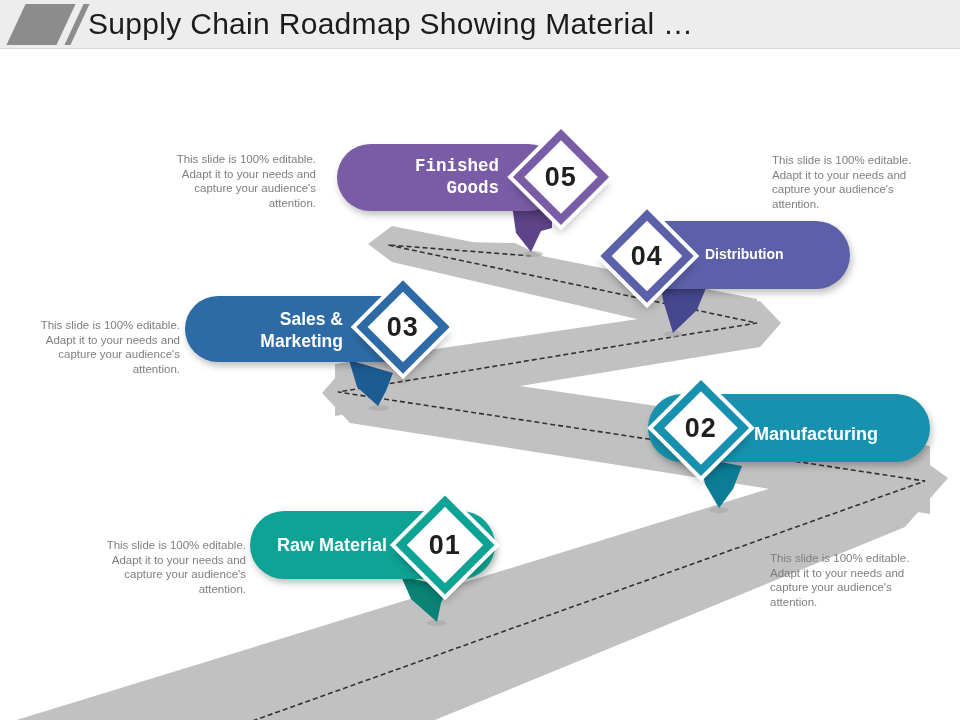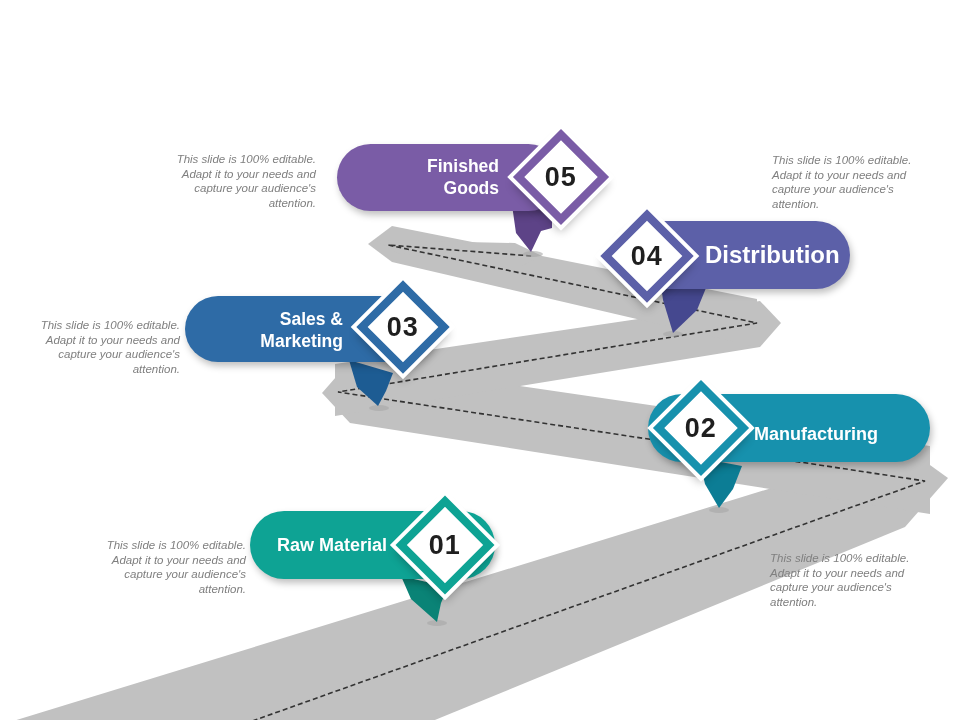--- a/index.html
+++ b/index.html
@@ -9,36 +9,36 @@
   .hdr{position:absolute;left:0;top:0;width:960px;height:48px;background:#ededed;
        border-bottom:1px solid #d8d8d8;}
   .slash{position:absolute;background:#8c8c8c;transform:skewX(-25deg);}
   .slash-big{left:16px;top:4px;width:50px;height:41px;}
   .slash-thin{left:74px;top:4px;width:6px;height:41px;}
   .title{position:absolute;left:88px;top:7px;margin:0;font-size:30px;font-weight:400;
          color:#1c1c1c;letter-spacing:.3px;white-space:nowrap;}
   
   .road-svg{position:absolute;left:0;top:0;width:960px;height:720px;}
   
-  .note{position:absolute;font-style:italic;color:#7f7f7f;font-size:11.5px;
+  .note{position:absolute;color:#7f7f7f;font-size:11.5px;
         line-height:14.5px;white-space:pre-line;}
   .note-r{text-align:right;}
   .note-05{left:148px;top:152px;width:168px;}
   .note-04{left:772px;top:153px;width:162px;text-align:left;}
   .note-03{left:16px;top:318px;width:164px;}
   .note-01{left:86px;top:538px;width:160px;}
   .note-br{left:770px;top:551px;width:162px;text-align:left;}
   
   .pill{position:absolute;display:flex;align-items:center;color:#fff;font-weight:bold;
         font-size:17.5px;line-height:1.25;box-shadow:2px 4px 7px rgba(0,0,0,.25);}
   .pill span{display:block;width:100%;}
   .pill-05{left:337px;top:144px;width:225px;height:67px;border-radius:34px;background:#7a5ca6;
-           padding:0 63px 0 58px;box-sizing:border-box;text-align:right;}
+           padding:0 63px 0 58px;box-sizing:border-box;text-align:right;font-family:Liberation Mono, monospace;}
   .pill-04{left:612px;top:221px;width:238px;height:68px;border-radius:34px;background:#5c60a8;
-           padding:0 20px 0 93px;box-sizing:border-box;text-align:left;font-size:24px;}
+           padding:0 20px 0 93px;box-sizing:border-box;text-align:left;font-size:14px;}
   .pill-03{left:185px;top:296px;width:250px;height:66px;border-radius:33px;background:#2e6ba6;
            padding:4px 92px 0 30px;box-sizing:border-box;text-align:right;}
   .pill-02{left:648px;top:394px;width:282px;height:68px;border-radius:34px;background:#1791ad;
            padding:12px 20px 0 106px;box-sizing:border-box;text-align:left;font-size:18px;}
   .pill-01{left:250px;top:511px;width:245px;height:68px;border-radius:34px;background:#0ea394;
            padding:0 108px 0 20px;box-sizing:border-box;text-align:right;font-size:18px;}
   
   .diamond{position:absolute;background:#fff;transform:rotate(45deg);
            box-shadow:0 0 0 4px #fff,5px 5px 10px rgba(0,0,0,.28);
            display:flex;align-items:center;justify-content:center;}
@@ -48,20 +48,25 @@
   .dia-04{left:614px;top:223px;width:66px;height:66px;border:8px solid #5c60a8;box-sizing:border-box;}
   .dia-03{left:370px;top:294px;width:66px;height:66px;border:8px solid #2e6ba6;box-sizing:border-box;}
   .dia-02{left:667px;top:394px;width:68px;height:68px;border:8px solid #1791ad;box-sizing:border-box;}
   .dia-01{left:410px;top:510px;width:70px;height:70px;border:8px solid #0ea394;box-sizing:border-box;}
 </style>
 </head>
 <body>
 
 <div class="slide">
 
+  <div class="hdr">
+    <div class="slash slash-big"></div>
+    <div class="slash slash-thin"></div>
+    <h1 class="title">Supply Chain Roadmap Showing Material …</h1>
+  </div>
 
   <svg class="road-svg" viewBox="0 0 960 720">
 
     <polygon fill="#c1c1c1" points="10,722 905,447 948,478 905,527 430,722"></polygon>
     <polygon fill="#c1c1c1" points="322,393 350,361 930,446 930,514 350,423"></polygon>
     <polygon fill="#c1c1c1" points="335,364 760,301 781,323 760,347 335,416"></polygon>
     <polygon fill="#c1c1c1" points="368,244 392,226 757,299 757,347 392,262"></polygon>
     <polygon fill="#c1c1c1" points="374,240 515,243 542,256 515,269 398,253"></polygon>
 
     <polyline points="230,729 925,481 338,392 757,323 388,245 532,256" fill="none" stroke="#333333" stroke-width="1.6" stroke-dasharray="5 3"></polyline>

